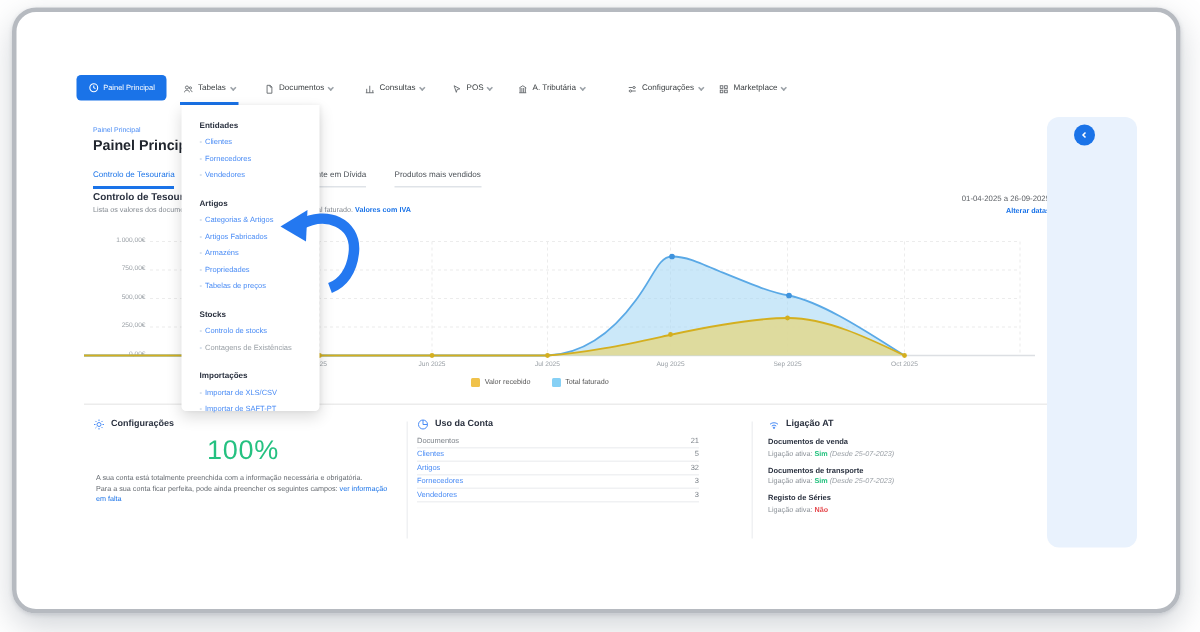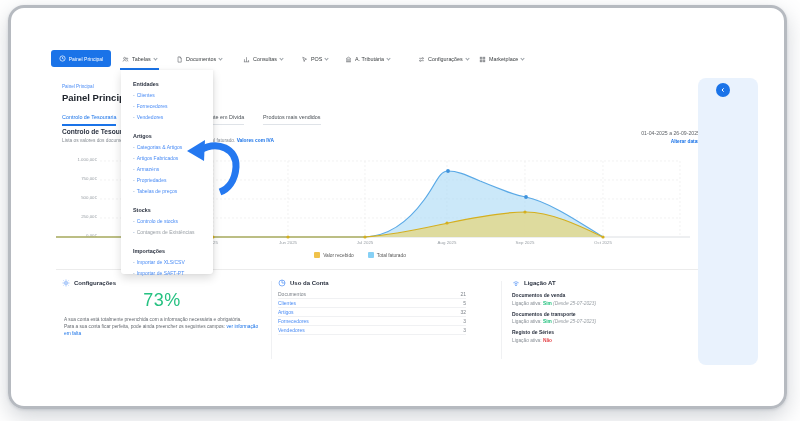--- a/index.html
+++ b/index.html
@@ -290,21 +290,21 @@
   <div class="vdiv" style="left:271px;"></div>
   <div class="vdiv" style="left:501px;"></div>
 
   <div class="panel-header" style="left:62px; top:279px;">
     <svg width="8" height="8" viewBox="0 0 24 24" fill="none" stroke="currentColor" stroke-width="2">
         <circle cx="12" cy="12" r="4"></circle>
         <path d="M12 2v3M12 19v3M2 12h3M19 12h3M4.9 4.9l2.1 2.1M17 17l2.1 2.1M4.9 19.1L7 17M17 7l2.1-2.1"></path>
       </svg>
     <span>Configurações</span>
   </div>
-  <div id="pct">73%</div>
+  <div id="pct">100%</div>
   <div id="config-text">
     <span>A sua conta está totalmente preenchida com a informação necessária e obrigatória.</span><br>
     <span>Para a sua conta ficar perfeita, pode ainda preencher os seguintes campos:</span>
     <a>ver informação em falta</a>
   </div>
 
   <div class="panel-header" style="left:278px; top:279px;">
     <svg width="8" height="8" viewBox="0 0 24 24" fill="none" stroke="currentColor" stroke-width="2">
         <circle cx="12" cy="12" r="9"></circle>
         <path d="M12 3v9h9"></path>

